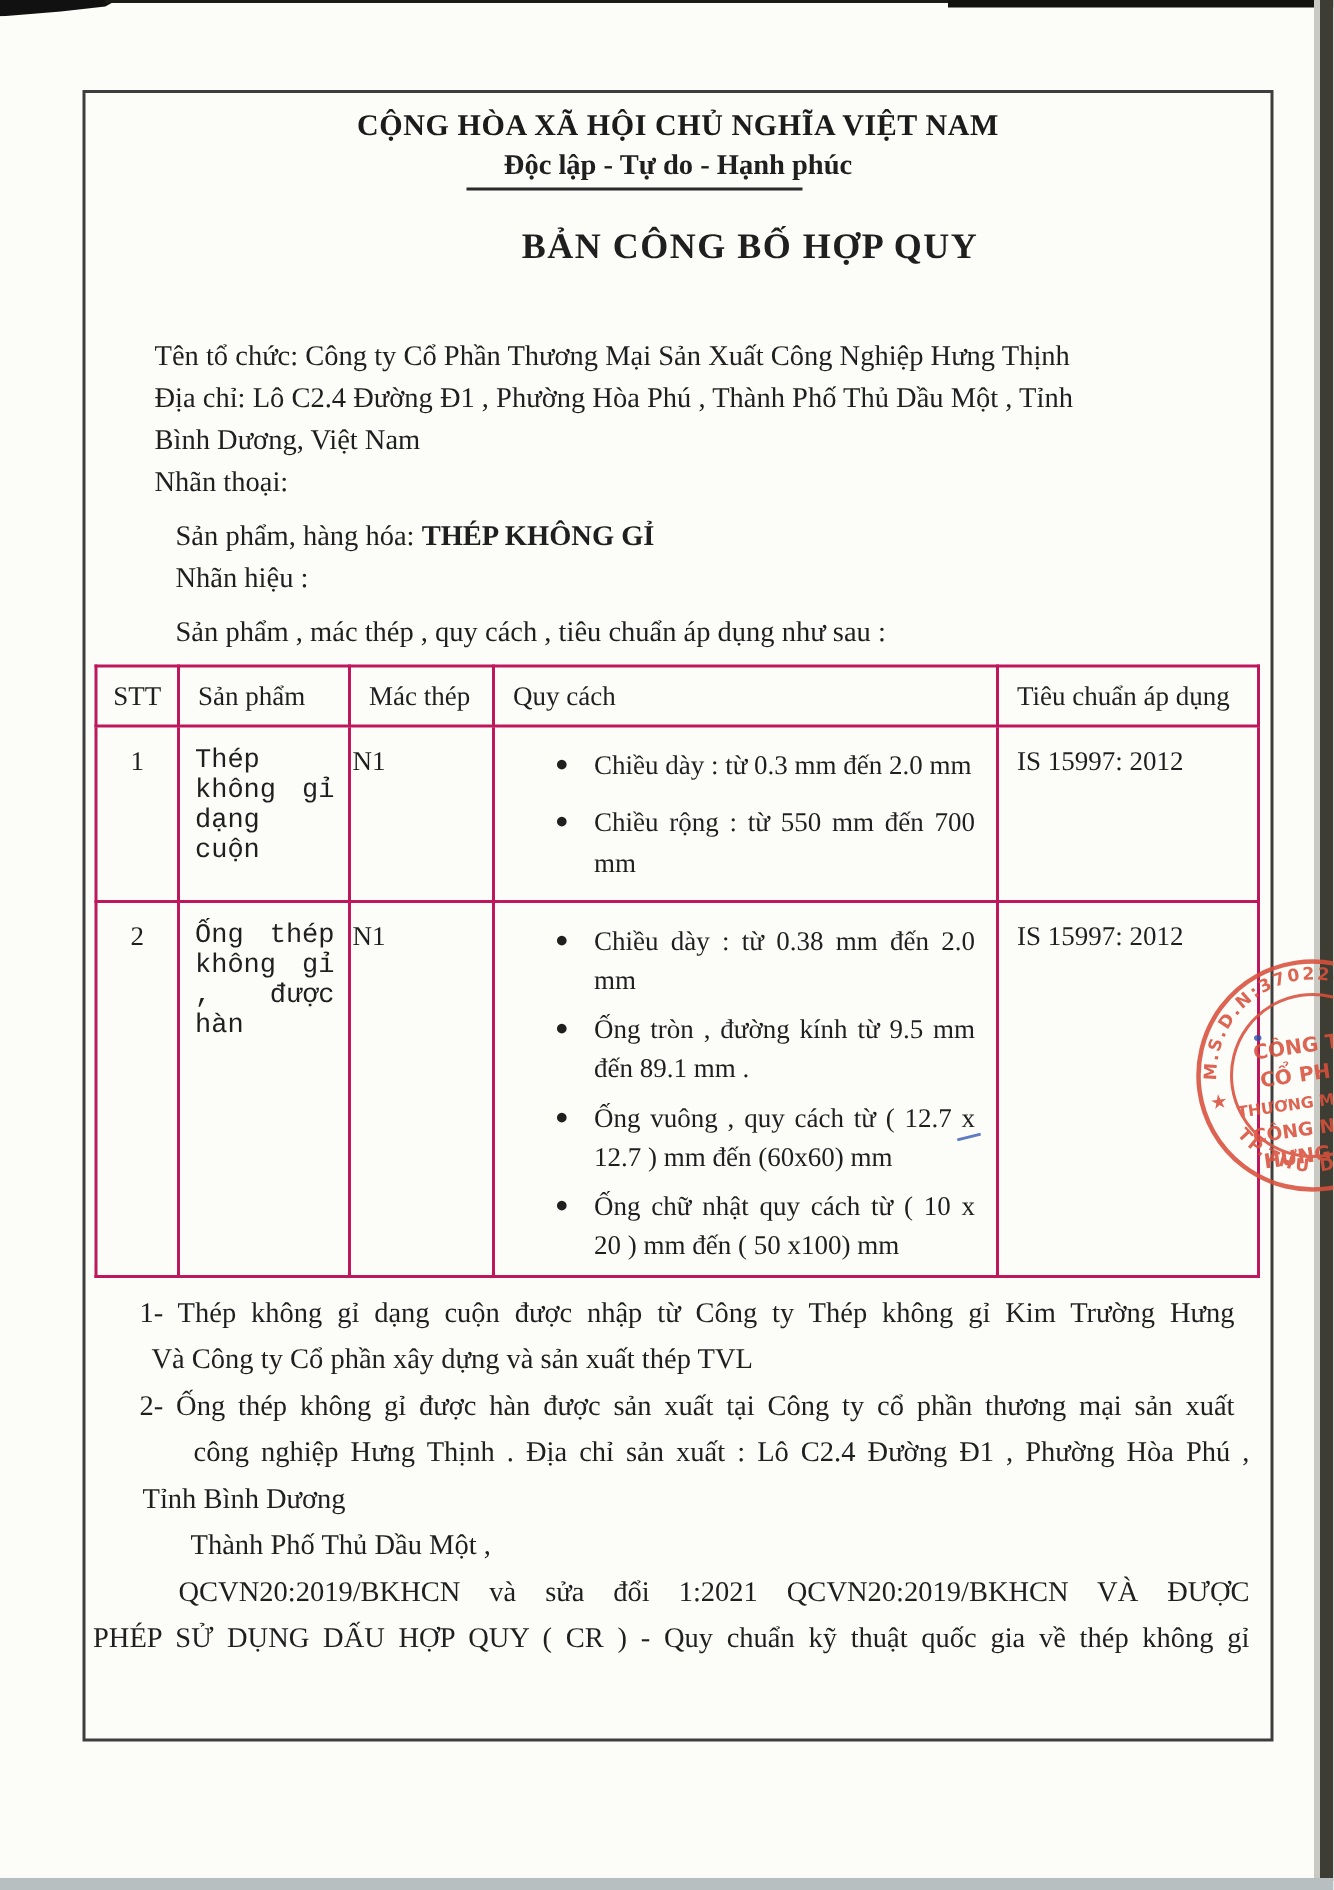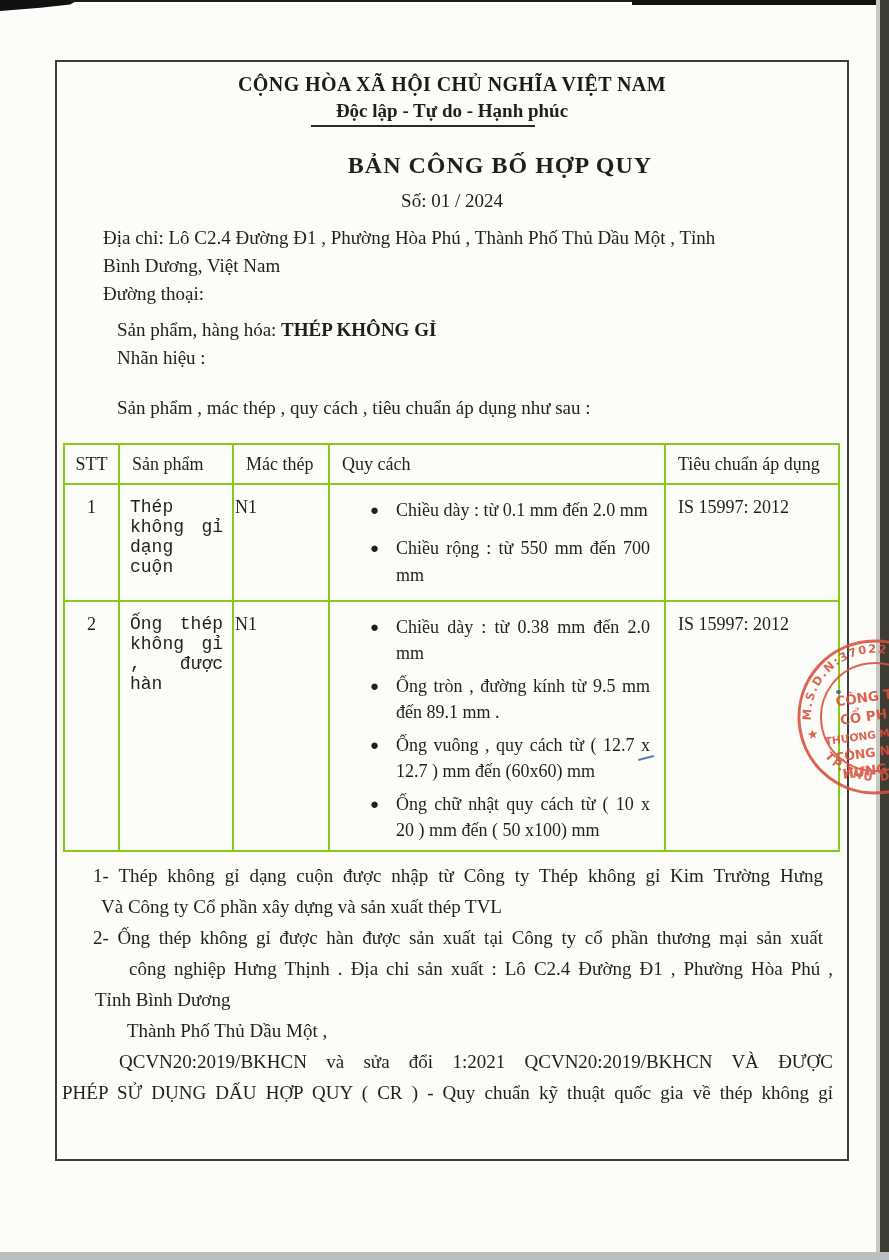--- a/index.html
+++ b/index.html
@@ -20,26 +20,26 @@
   .t1{top:11px;font-size:20px;font-weight:bold;letter-spacing:.4px;color:#1b1b1b;}
   .t2{top:38px;font-size:19px;font-weight:bold;}
   .motto-line{position:absolute;top:63px;left:254px;width:224px;border-top:2px solid #2a2a2a;}
   .doc-title{top:90px;font-size:24px;font-weight:bold;letter-spacing:1px;padding-left:48px;}
   .doc-no{top:128px;font-size:19px;}
   
   .info{position:absolute;top:162px;left:46px;right:14px;font-size:19px;line-height:28px;}
   .info .ln{display:block;}
   .info .ind{margin-left:14px;}
   .info .gap-top{margin-top:8px;}
-  .info .gap-top2{margin-top:22px;}
+  .info .gap-top2{margin-top:8px;}
   .bold{font-weight:bold;}
   
   table.spec-table{position:absolute;top:381px;left:6px;border-collapse:collapse;table-layout:fixed;
     width:775px;font-size:18px;}
-  .spec-table th,.spec-table td{border:2px solid #84cc16;vertical-align:top;font-weight:normal;}
+  .spec-table th,.spec-table td{border:2px solid #be185d;vertical-align:top;font-weight:normal;}
   .spec-table th{height:38px;vertical-align:middle;text-align:left;padding:0 0 0 12px;}
   .spec-table th.c{text-align:center;padding:0;}
   td.stt{text-align:center;padding-top:12px;}
   td.prod{padding:12px 9px 0 10px;text-align:justify;font-family:Liberation Mono, monospace;}
   td.mark{text-align:left;padding-top:12px;}
   td.spec{padding:12px 14px 0 40px;}
   td.std{padding:12px 2px 0 12px;}
   .r1 td{height:97px;}
   .bullet{display:flex;line-height:27px;margin-bottom:11px;}
   .r2 .bullet{line-height:26px;margin-bottom:7px;}
@@ -73,26 +73,26 @@
   <div class="art-right-light"></div>
   <div class="art-right-dark"></div>
   <div class="art-bottom-bar"></div>
 
   <div class="frame">
 
     <div class="center t1">CỘNG HÒA XÃ HỘI CHỦ NGHĨA VIỆT NAM</div>
     <div class="center t2">Độc lập - Tự do - Hạnh phúc</div>
     <div class="motto-line"></div>
     <div class="center doc-title">BẢN CÔNG BỐ HỢP QUY</div>
-    <div class="center doc-no">Số: 01 / 2024</div>
 
     <div class="info">
+      <span class="ln">Tên tổ chức: Công ty Cổ Phần Thương Mại Sản Xuất Công Nghiệp Hưng Thịnh</span>
       <span class="ln">Địa chỉ: Lô C2.4 Đường Đ1 , Phường Hòa Phú , Thành Phố Thủ Dầu Một , Tỉnh</span>
       <span class="ln">Bình Dương, Việt Nam</span>
-      <span class="ln">Đường thoại:</span>
+      <span class="ln">Nhãn thoại:</span>
       <span class="ln ind gap-top"><span>Sản phẩm, hàng hóa: </span><span class="bold">THÉP KHÔNG GỈ</span></span>
       <span class="ln ind">Nhãn hiệu :</span>
       <span class="ln ind gap-top2">Sản phẩm , mác thép , quy cách , tiêu chuẩn áp dụng như sau :</span>
     </div>
 
     <table class="spec-table">
       <colgroup>
         <col style="width:55px">
           <col style="width:114px">
           <col style="width:96px">
@@ -107,21 +107,21 @@
         <th>Quy cách</th>
         <th>Tiêu chuẩn áp dụng</th>
       </tr>
       <tr class="r1">
         <td class="stt">1</td>
         <td class="prod">Thép không gỉ dạng cuộn</td>
         <td class="mark">N1</td>
         <td class="spec">
           <div class="bullet">
                 <span class="dot">●</span>
-                <span class="btxt">Chiều dày : từ 0.1 mm đến 2.0 mm</span>
+                <span class="btxt">Chiều dày : từ 0.3 mm đến 2.0 mm</span>
               </div>
           <div class="bullet">
                 <span class="dot">●</span>
                 <span class="btxt">Chiều rộng : từ 550 mm đến 700 mm</span>
               </div>
         </td>
         <td class="std">IS 15997: 2012</td>
       </tr>
       <tr class="r2">
         <td class="stt">2</td>

